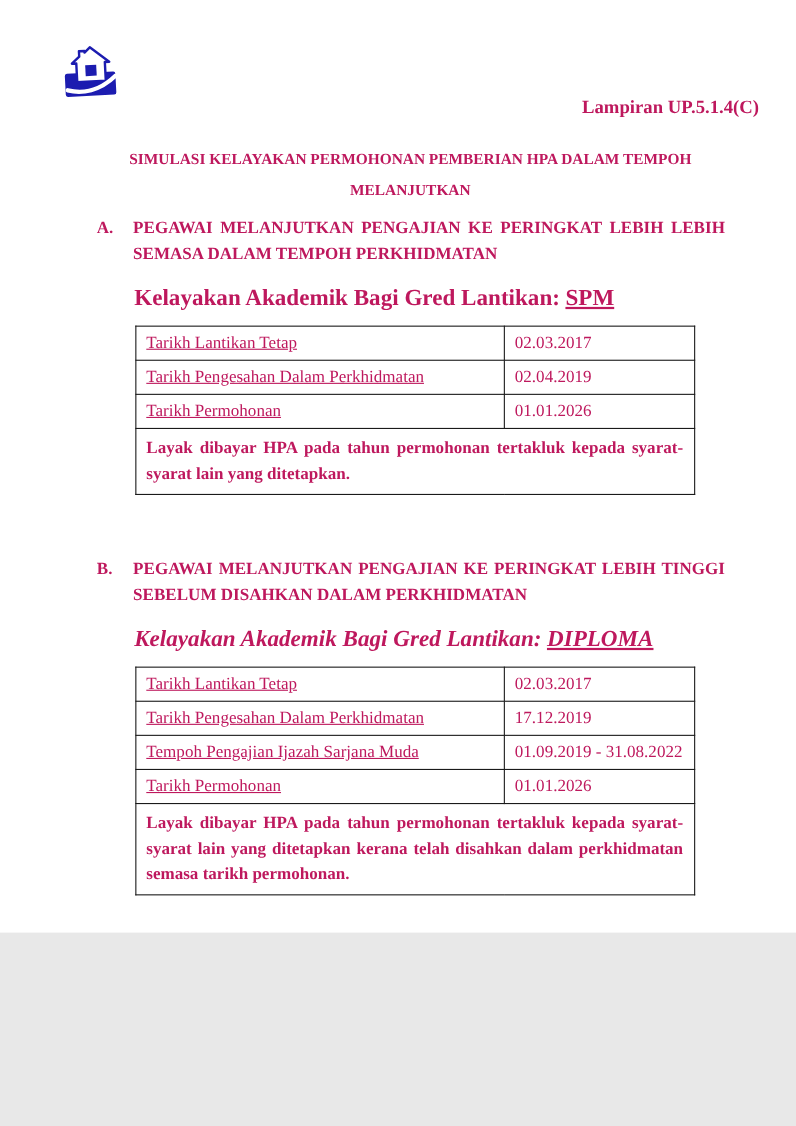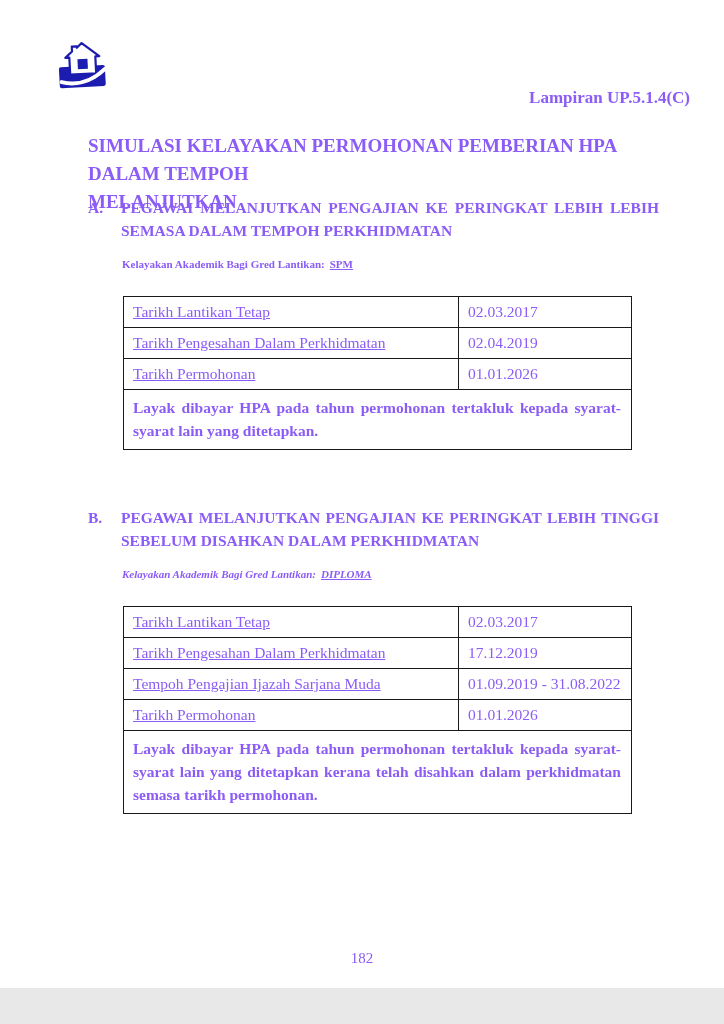--- a/index.html
+++ b/index.html
@@ -1,24 +1,24 @@
 <!DOCTYPE html>
 <html><head>
 <meta charset="utf-8">
 <style>
   * { margin: 0; padding: 0; box-sizing: border-box; }
   html, body { background: #e8e8e8; }
   .page {
     position: relative;
     width: 724px;
-    height: 988px;
+    height: 848px;
     margin: 0 auto;
     background: #ffffff;
     font-family: "Liberation Serif", serif;
-    color: #8b5cf6;
+    color: #be185d;
     overflow: hidden;
   }
   .logo {
     position: absolute;
     left: 56px;
     top: 40px;
     width: 54px;
     height: 52px;
   }
   .lampiran-line {
@@ -28,42 +28,43 @@
     top: 88px;
     text-align: right;
     font-weight: bold;
     font-size: 17px;
   }
   .doc-title {
     position: absolute;
     left: 88px;
     top: 132px;
     width: 570px;
+    text-align: center;
     font-weight: bold;
-    font-size: 19px;
+    font-size: 14px;
     line-height: 28px;
   }
   .section-heading {
     position: absolute;
     left: 88px;
     width: 571px;
     display: flex;
     font-weight: bold;
     font-size: 15.5px;
     line-height: 23px;
   }
   .section-heading .sec-label { width: 33px; flex: 0 0 33px; }
   .section-heading .sec-text  { flex: 1; text-align: justify; }
   .sec-a { top: 196px; }
   .sec-b { top: 506px; }
   .kelayakan {
     position: absolute;
     left: 122px;
     font-weight: bold;
-    font-size: 11px;
+    font-size: 21px;
   }
   .kel-a { top: 258px; }
   .kel-b { top: 568px; font-style: italic; }
   .kelayakan .underlined { text-decoration: underline; margin-left: 5px; }
   table.sim-table {
     position: absolute;
     left: 123px;
     width: 509px;
     border-collapse: collapse;
     font-size: 15.5px;

